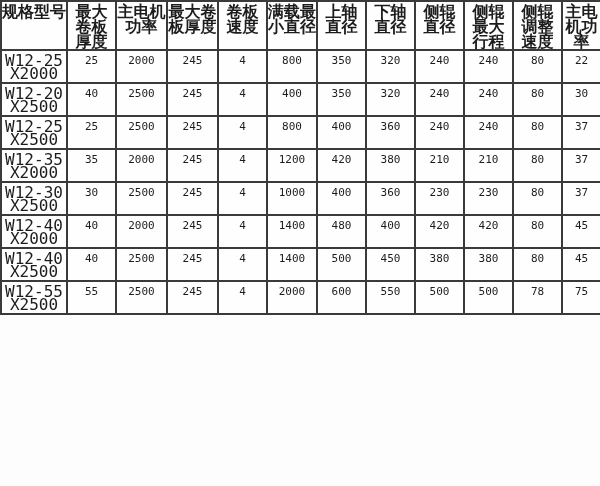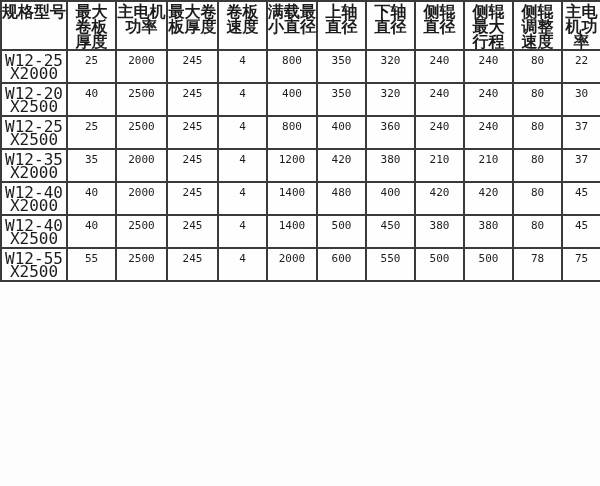--- a/index.html
+++ b/index.html
@@ -137,20 +137,34 @@
           <td>4</td>
           <td>1200</td>
           <td>420</td>
           <td>380</td>
           <td>210</td>
           <td>210</td>
           <td>80</td>
           <td>37</td>
         </tr>
         <tr>
+          <td class="model-cell">W12-30X2500</td>
+          <td>30</td>
+          <td>2500</td>
+          <td>245</td>
+          <td>4</td>
+          <td>1000</td>
+          <td>400</td>
+          <td>360</td>
+          <td>230</td>
+          <td>230</td>
+          <td>80</td>
+          <td>37</td>
+        </tr>
+        <tr>
           <td class="model-cell">W12-40X2000</td>
           <td>40</td>
           <td>2000</td>
           <td>245</td>
           <td>4</td>
           <td>1400</td>
           <td>480</td>
           <td>400</td>
           <td>420</td>
           <td>420</td>

